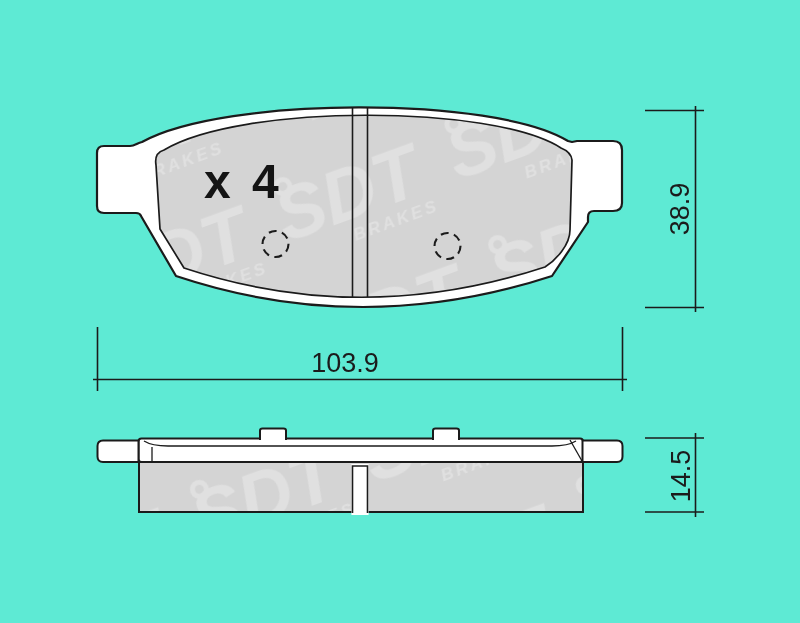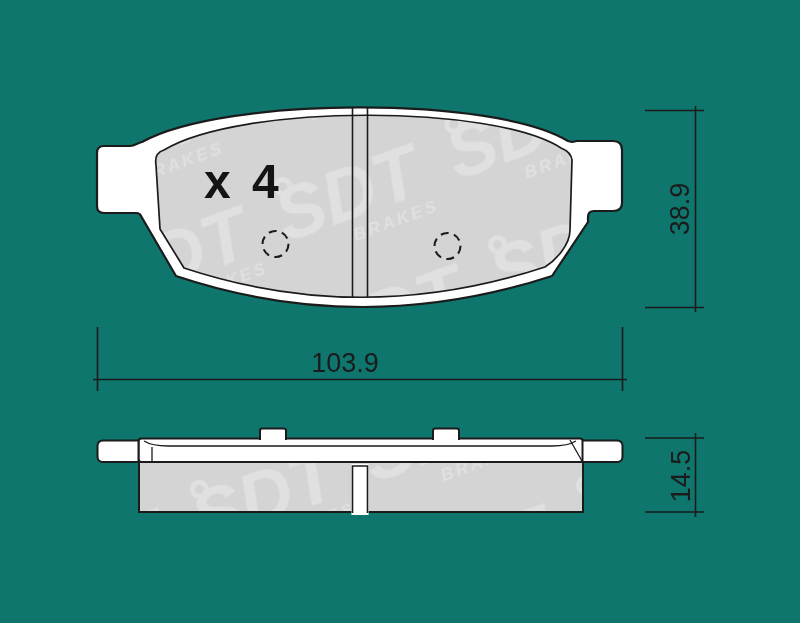--- a/index.html
+++ b/index.html
@@ -1,19 +1,19 @@
 <!DOCTYPE html>
 <html><head>
 <meta charset="utf-8">
 <style>
   html,body{margin:0;padding:0;background:#ffffff;}
   .stage{
     position:relative;
     width:800px;height:623px;
-    background:#0f766e;
+    background:#5eead4;
     font-family:"Liberation Sans", sans-serif;
     overflow:hidden;
   }
   svg{display:block;}
   text{user-select:none;}
   .dimtext{
     font-family:"Liberation Sans", sans-serif;
     font-size:27px;
     fill:#1b1b1b;
   }

